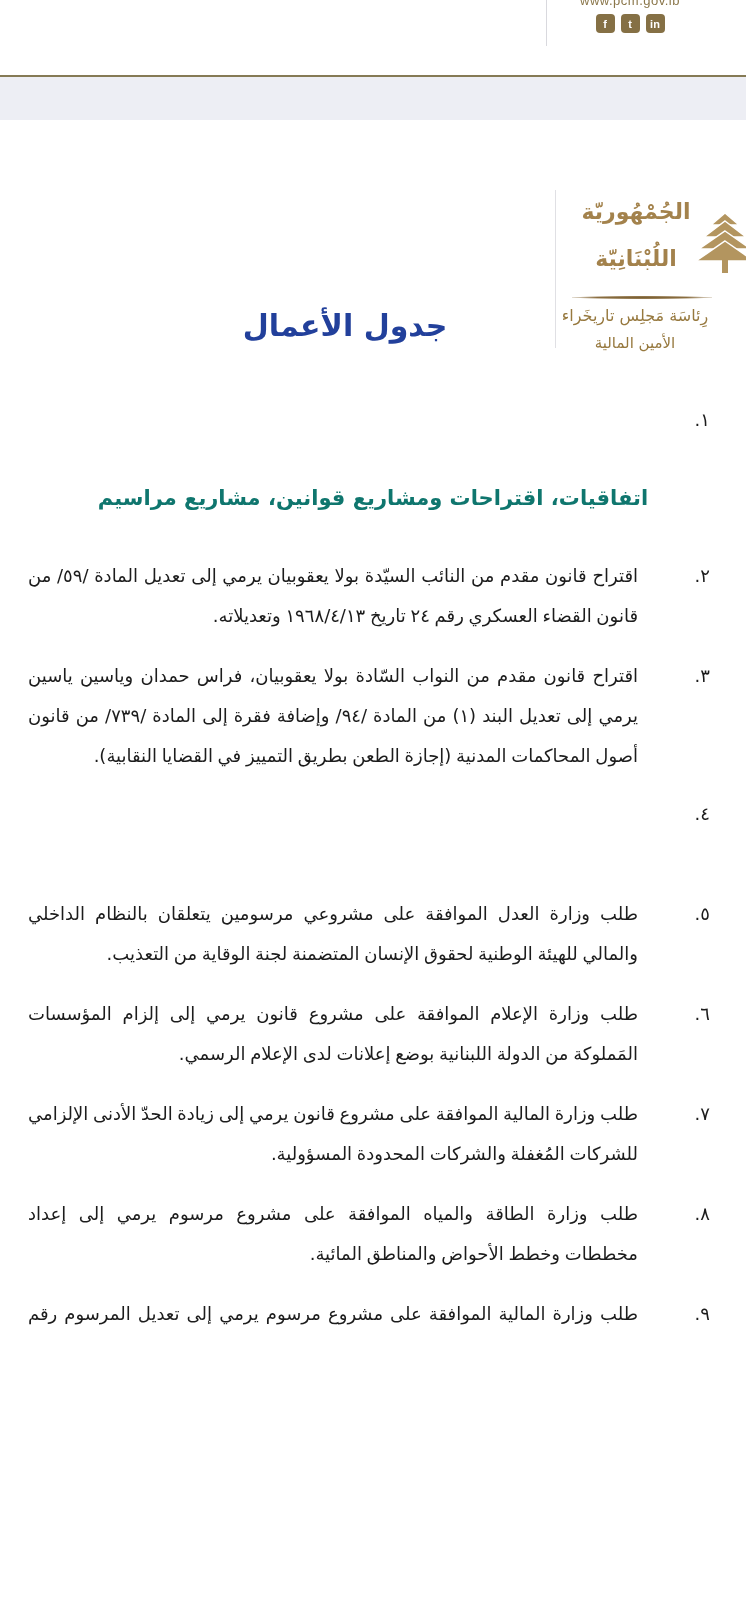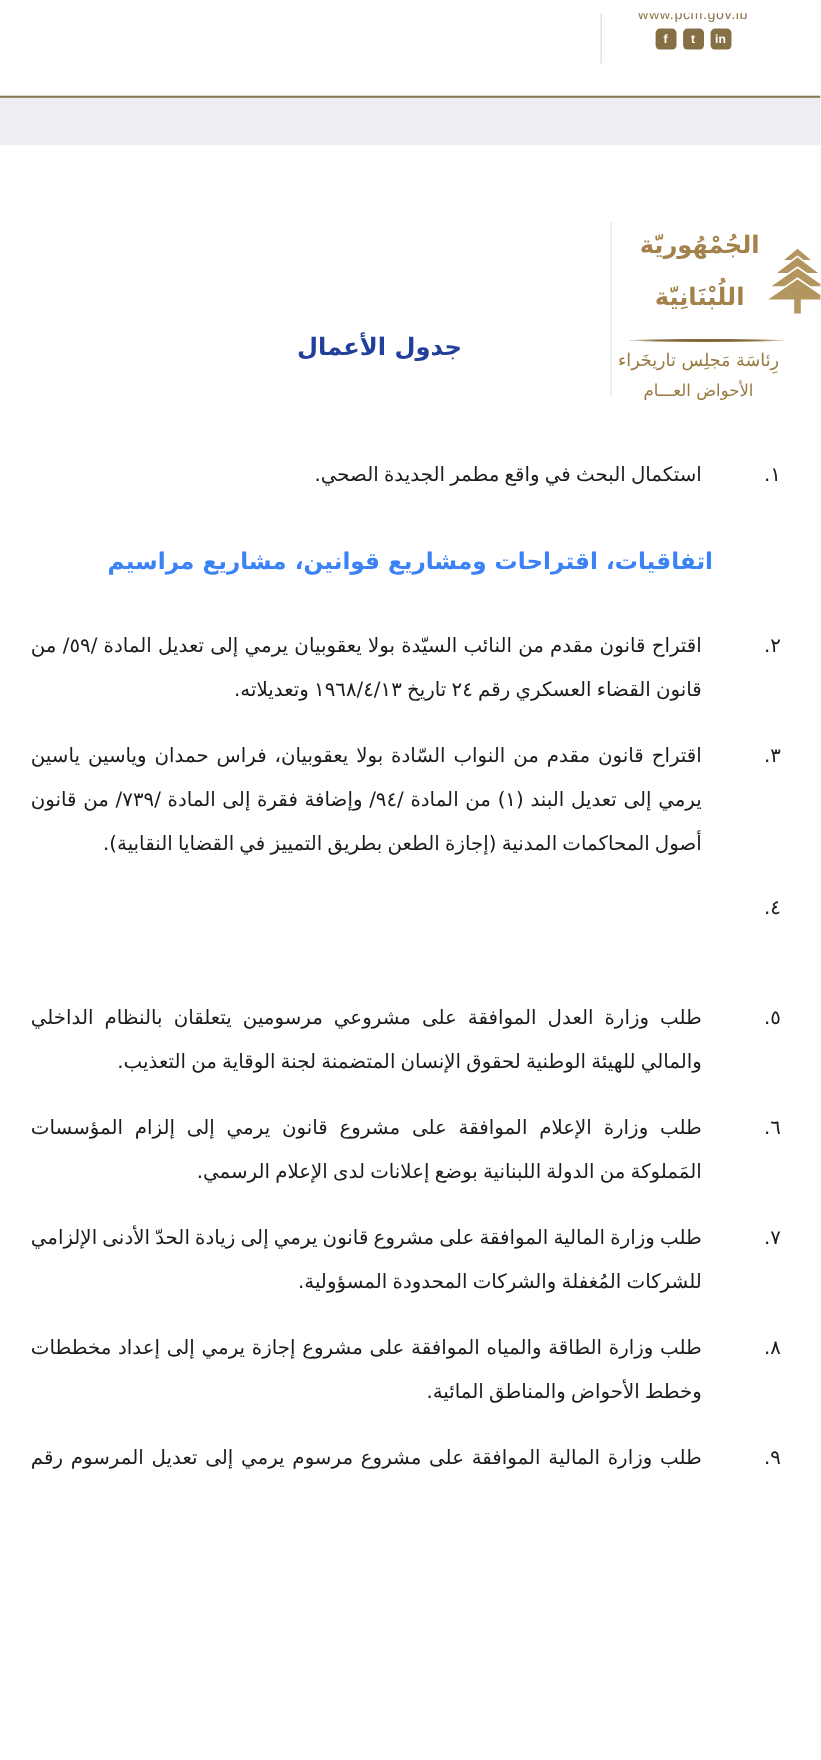--- a/index.html
+++ b/index.html
@@ -1,17 +1,17 @@
 <!DOCTYPE html>
 <html lang="ar"><head>
 <meta charset="utf-8">
 <style>
   html,body{margin:0;padding:0;background:#fff;}
   .screen{position:relative;width:746px;height:1344px;overflow:hidden;background:#ffffff;
-          font-family:"DejaVu Sans",sans-serif;margin-top:12px;}
+          font-family:"DejaVu Sans",sans-serif;}
   .latin{font-family:"Liberation Sans",sans-serif;}
 
   
   .top-url{position:absolute;left:545px;top:-7px;width:170px;text-align:center;
            font-size:13px;color:#8a764a;letter-spacing:.5px;}
   .social-row{position:absolute;display:flex;justify-content:center;gap:6px;}
   .social-row.top{left:545px;top:14px;width:170px;}
   .social-row.bottom{left:543px;top:1530px;width:170px;}
   .social-icon{width:19px;height:19px;border-radius:4px;background:#857045;color:#fff;
                display:flex;align-items:center;justify-content:center;
@@ -32,29 +32,29 @@
                color:#a3824c;font-weight:bold;font-size:22px;line-height:47px;direction:rtl;}
   .cedar{position:absolute;left:696px;top:212px;}
   .logo-divider{position:absolute;left:572px;top:296px;width:140px;height:3px;
                 background:radial-gradient(ellipse at center,#7a6136 0%,#8a6d3f 45%,rgba(138,109,63,0) 78%);}
   .logo-dept{position:absolute;left:545px;top:306px;width:180px;text-align:center;
              font-size:16px;color:#97793f;direction:rtl;}
   .logo-office{position:absolute;left:545px;top:334px;width:180px;text-align:center;
                font-size:15px;color:#97793f;direction:rtl;}
 
   
-  .doc-title{position:absolute;left:95px;top:292px;width:500px;text-align:center;direction:rtl;
-             font-size:22px;font-weight:bold;color:#22409b;}
+  .doc-title{position:absolute;left:95px;top:308px;width:500px;text-align:center;direction:rtl;
+             font-size:30px;font-weight:bold;color:#22409b;}
   .agenda-row{display:flex;direction:rtl;column-gap:26px;color:#1c1c1c;}
   .agenda-row .num{flex:0 0 46px;text-align:right;font-size:18px;line-height:40px;}
   .agenda-row .txt{flex:1;font-size:18px;line-height:40px;text-align:justify;word-spacing:-1px;}
   .item-first{position:absolute;right:36px;left:30px;top:400px;}
   .item-first .txt{text-align:right;}
   .section-header{position:absolute;left:26px;top:486px;width:694px;text-align:center;direction:rtl;
-                  font-size:21px;font-weight:bold;color:#3b82f6;}
+                  font-size:21px;font-weight:bold;color:#0f766e;}
   .items{position:absolute;left:28px;right:36px;top:556px;width:682px;}
   .items .agenda-row{margin-bottom:20px;overflow:hidden;}
   .l2{height:80px;}
   .l3{height:118px;}
   .justify-last .txt{text-align-last:justify;}
 
   .signature{position:absolute;left:-6px;top:1393px;}
   .page-number{position:absolute;left:95px;top:1430px;width:500px;text-align:center;
                font-size:13px;color:#3a3a3a;}
 
@@ -88,27 +88,26 @@
         <polygon points="29,1 43,13 15,13"></polygon>
         <polygon points="29,9 50,25 8,25"></polygon>
         <polygon points="29,19 55,37 3,37"></polygon>
         <polygon points="29,29 58,49 0,49"></polygon>
       </g>
       <rect x="26" y="47" width="6" height="14" fill="#b3955f"></rect>
     </svg>
   </div>
   <div class="logo-divider"></div>
   <div class="logo-dept">رِئاسَة مَجلِس تاريخَراء</div>
-  <div class="logo-office">الأحواض العـــام</div>
+  <div class="logo-office">الأمين المالية</div>
 
   <div class="doc-title">جدول الأعمال</div>
 
   <div class="agenda-row item-first">
     <div class="num">١.</div>
-    <div class="txt">استكمال البحث في واقع مطمر الجديدة الصحي.</div>
   </div>
 
   <div class="section-header">اتفاقيات، اقتراحات ومشاريع قوانين، مشاريع مراسيم</div>
 
   <div class="items">
     <div class="agenda-row l2">
       <div class="num">٢.</div>
       <div class="txt">اقتراح قانون مقدم من النائب السيّدة بولا يعقوبيان يرمي إلى تعديل المادة /٥٩/ من قانون القضاء العسكري رقم ٢٤ تاريخ ١٩٦٨/٤/١٣ وتعديلاته.</div>
     </div>
     <div class="agenda-row l3">
@@ -125,21 +124,21 @@
     <div class="agenda-row l2">
       <div class="num">٦.</div>
       <div class="txt">طلب وزارة الإعلام الموافقة على مشروع قانون يرمي إلى إلزام المؤسسات المَملوكة من الدولة اللبنانية بوضع إعلانات لدى الإعلام الرسمي.</div>
     </div>
     <div class="agenda-row l2">
       <div class="num">٧.</div>
       <div class="txt">طلب وزارة المالية الموافقة على مشروع قانون يرمي إلى زيادة الحدّ الأدنى الإلزامي للشركات المُغفلة والشركات المحدودة المسؤولية.</div>
     </div>
     <div class="agenda-row l2">
       <div class="num">٨.</div>
-      <div class="txt">طلب وزارة الطاقة والمياه الموافقة على مشروع إجازة يرمي إلى إعداد مخططات وخطط الأحواض والمناطق المائية.</div>
+      <div class="txt">طلب وزارة الطاقة والمياه الموافقة على مشروع مرسوم يرمي إلى إعداد مخططات وخطط الأحواض والمناطق المائية.</div>
     </div>
     <div class="agenda-row l2 justify-last">
       <div class="num">٩.</div>
       <div class="txt">طلب وزارة المالية الموافقة على مشروع مرسوم يرمي إلى تعديل المرسوم رقم ٩٠٠٢ تاريخ ٢٠٢٢/٤/٦ (تحديد دقائق تطبيق البند ١٧ من المادة ١١ من القانون رقم ٦٤ تاريخ</div>
     </div>
   </div>
 
   <div class="signature">
     <svg width="64" height="80" viewBox="0 0 64 80">
       <path d="M58 14 C58 5 46 2 40 8 C34 14 40 21 48 18 C55 15 54 9 49 9

